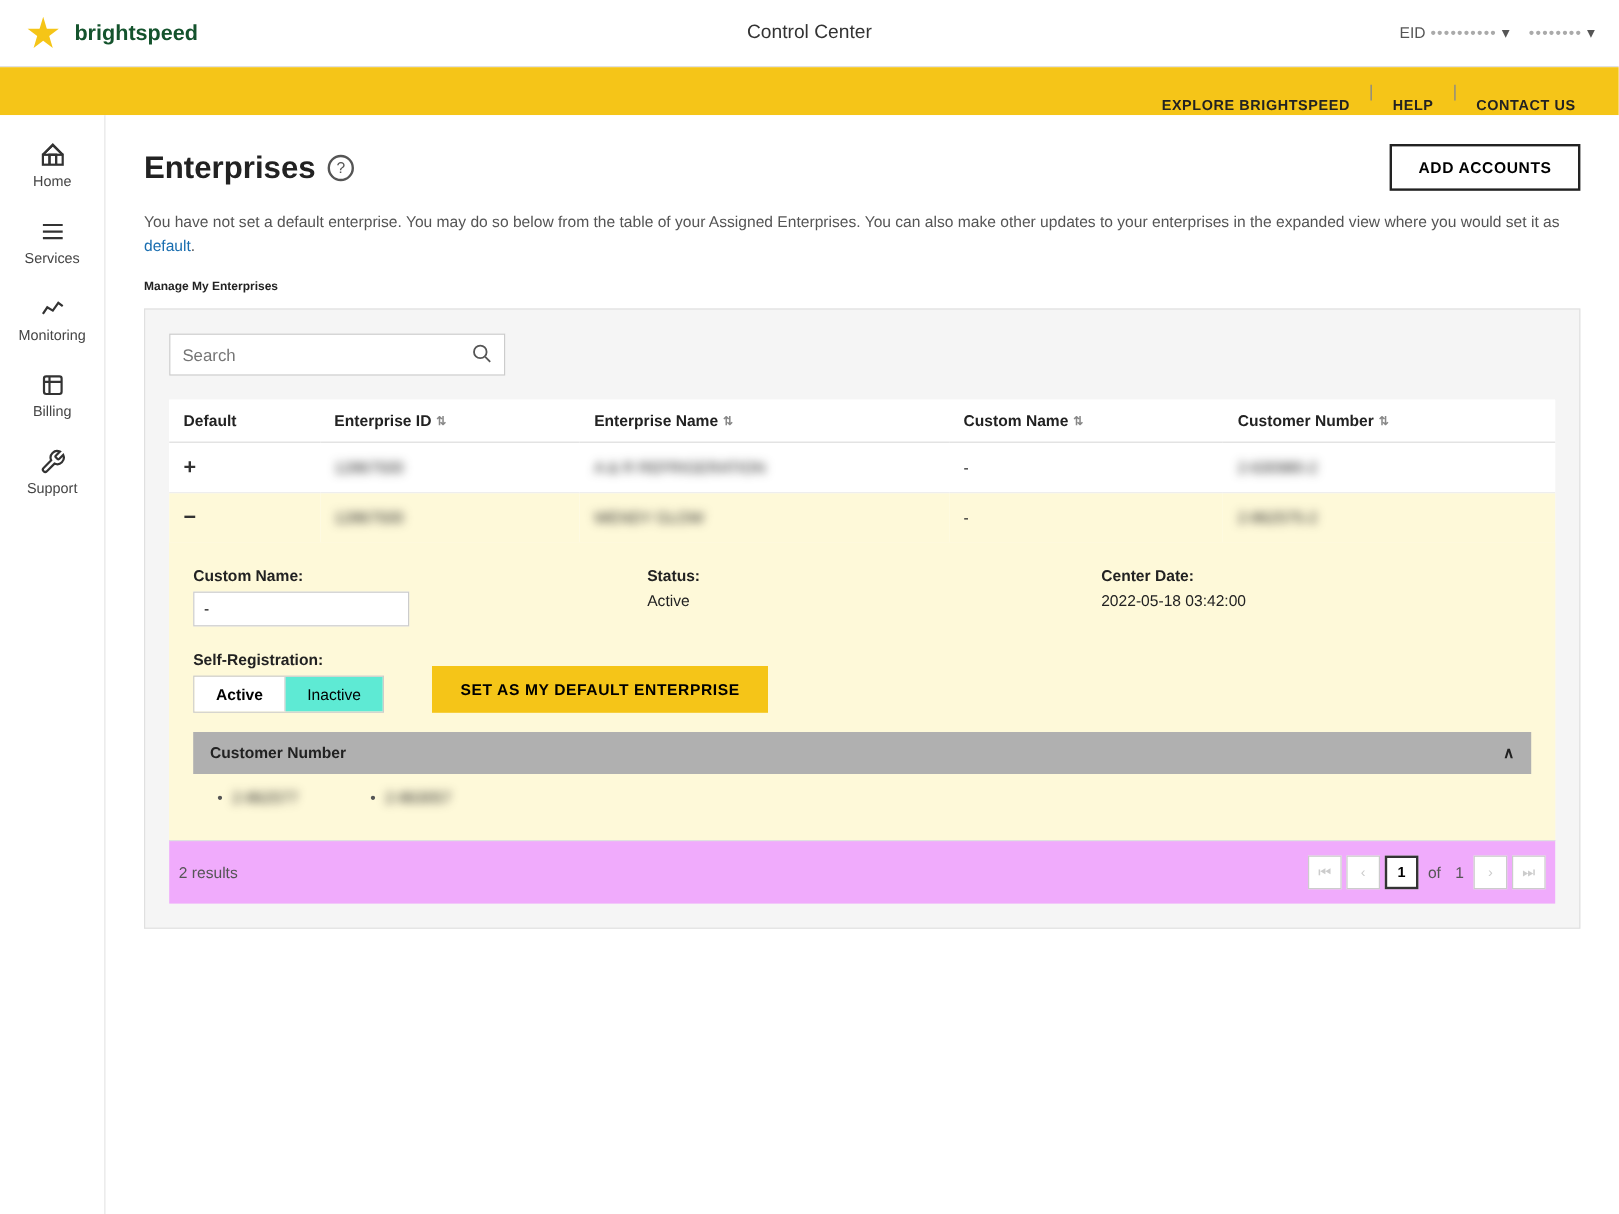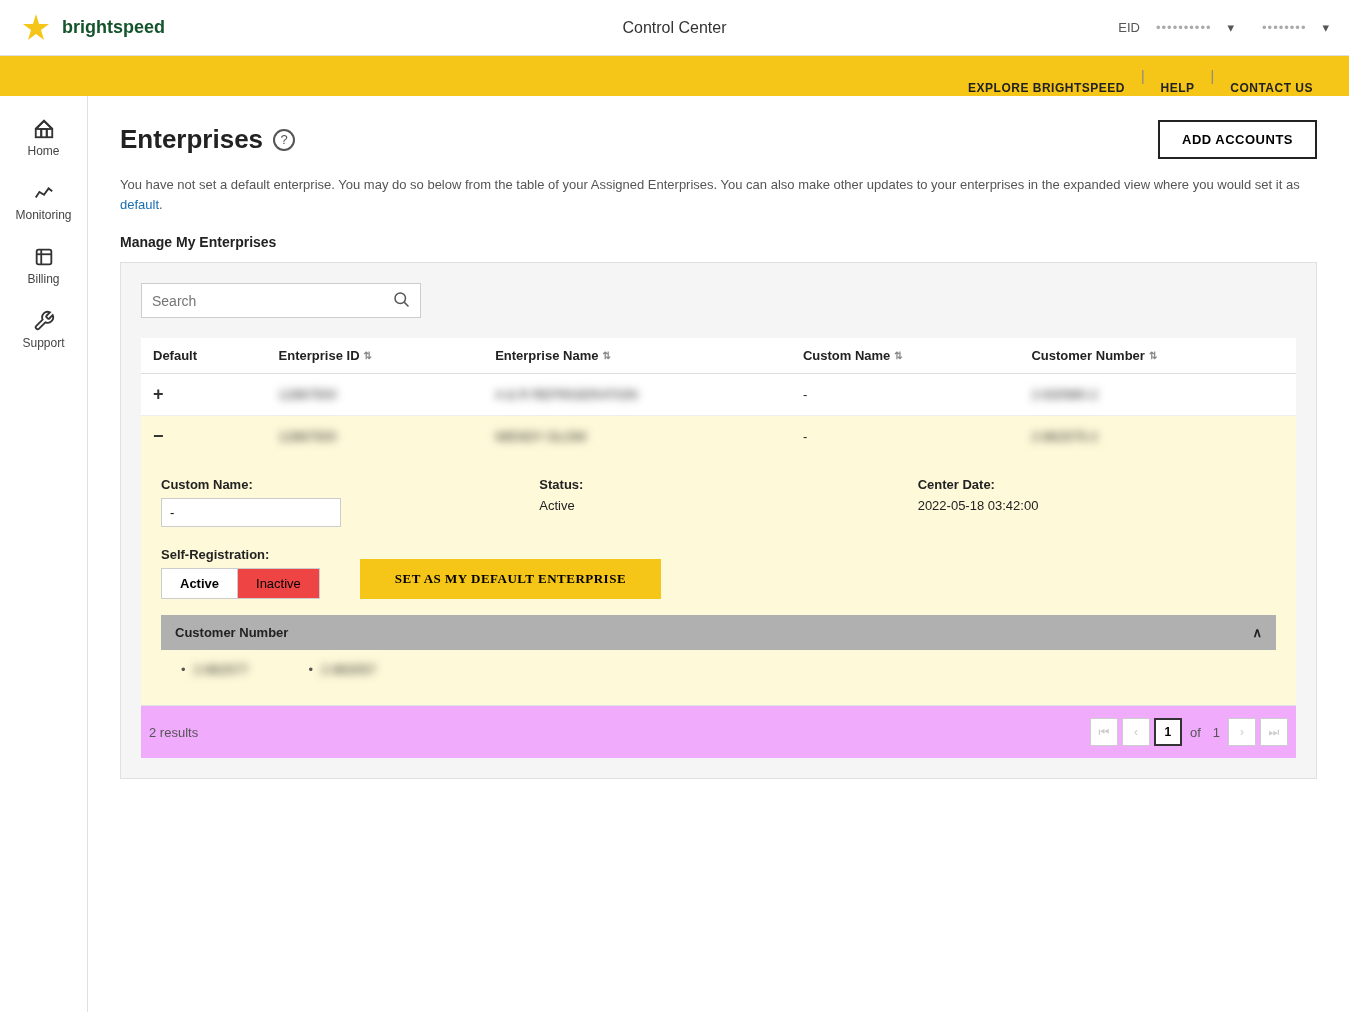--- a/index.html
+++ b/index.html
@@ -32,21 +32,21 @@
     .app-title {
       font-size: 16px;
       color: #333;
       position: absolute;
       left: 50%;
       transform: translateX(-50%);
     }
     .header-right {
       display: flex;
       align-items: flex-start;
-      gap: 16px;
+      gap: 4px;
       font-size: 13px;
       color: #555;
     }
     .header-right span { cursor: pointer; }
 
     
     .yellow-bar {
       background: #f5c518;
       display: flex;
       justify-content: flex-end;
@@ -158,21 +158,21 @@
     .info-text {
       font-size: 13px;
       color: #555;
       line-height: 1.5;
       margin-bottom: 20px;
     }
     .info-text a { color: #1a6eb0; text-decoration: none; }
 
     
     .section-title {
-      font-size: 14px;
+      font-size: 10px;
       font-weight: bold;
       margin-bottom: 12px;
     }
 
     
     .table-container {
       background: #f5f5f5;
       padding: 20px;
       border: 1px solid #e0e0e0;
     }
@@ -282,40 +282,39 @@
       display: flex;
       border: 1px solid #ccc;
       overflow: hidden;
       width: fit-content;
     }
     .toggle-btn {
       padding: 7px 18px;
       font-size: 13px;
       cursor: pointer;
       border: none;
-      background: #ef4444;
+      background: #5eead4;
       font-weight: normal;
     }
     .toggle-btn.active-sel {
       background: #fff;
       font-weight: bold;
       border-right: 1px solid #ccc;
     }
 
     
     .set-default-btn {
       background: #f5c518;
       border: none;
-      padding: 12px 35px;
+      padding: 12px 24px;
       font-size: 13px;
       font-weight: bold;
       cursor: pointer;
       letter-spacing: 0.5px;
       margin-top: 10px;
-      font-family: Liberation Serif, serif;
     }
 
     
     .customer-num-header {
       background: #b0b0b0;
       display: flex;
       align-items: center;
       justify-content: space-between;
       padding: 10px 14px;
       cursor: pointer;
@@ -406,20 +405,28 @@
   <div class="sidebar">
     <div class="sidebar-item">
       <svg viewBox="0 0 24 24" fill="none" stroke="#333" stroke-width="2">
         <path d="M3 12L12 3l9 9"></path>
           <path d="M9 21V12h6v9"></path>
           <rect x="3" y="12" width="18" height="9" rx="0" fill="none"></rect>
         <polyline points="3,12 12,3 21,12"></polyline>
         <polyline points="9,21 9,12 15,12 15,21"></polyline>
       </svg>
       <span>Home</span>
+    </div>
+    <div class="sidebar-item">
+      <svg viewBox="0 0 24 24" fill="none" stroke="#333" stroke-width="2">
+        <line x1="3" y1="6" x2="21" y2="6"></line>
+          <line x1="3" y1="12" x2="21" y2="12"></line>
+          <line x1="3" y1="18" x2="21" y2="18"></line>
+      </svg>
+      <span>Services</span>
     </div>
     <div class="sidebar-item">
       <svg viewBox="0 0 24 24" fill="none" stroke="#333" stroke-width="2">
         <polyline points="3,17 7,11 12,14 17,7 21,10"></polyline>
       </svg>
       <span>Monitoring</span>
     </div>
     <div class="sidebar-item">
       <svg viewBox="0 0 24 24" fill="none" stroke="#333" stroke-width="2">
         <rect x="4" y="4" width="16" height="16" rx="2"></rect>

